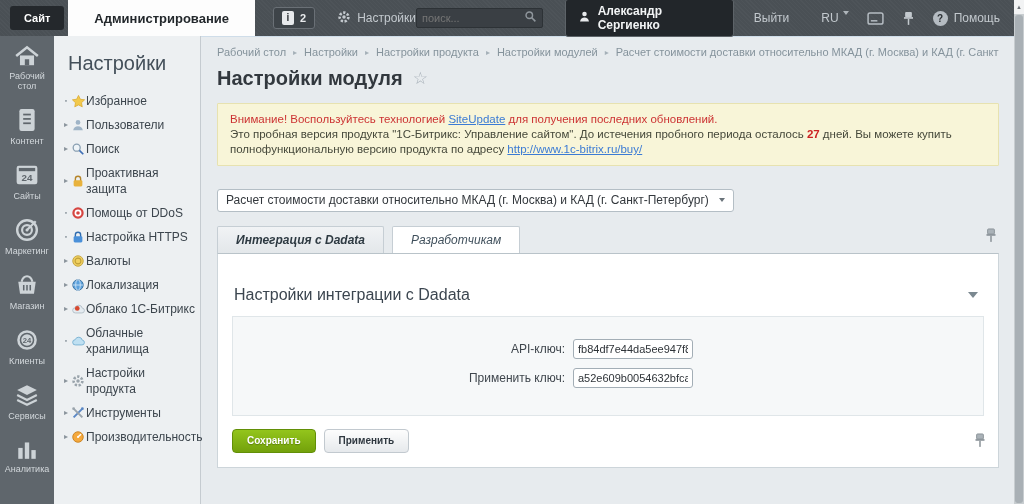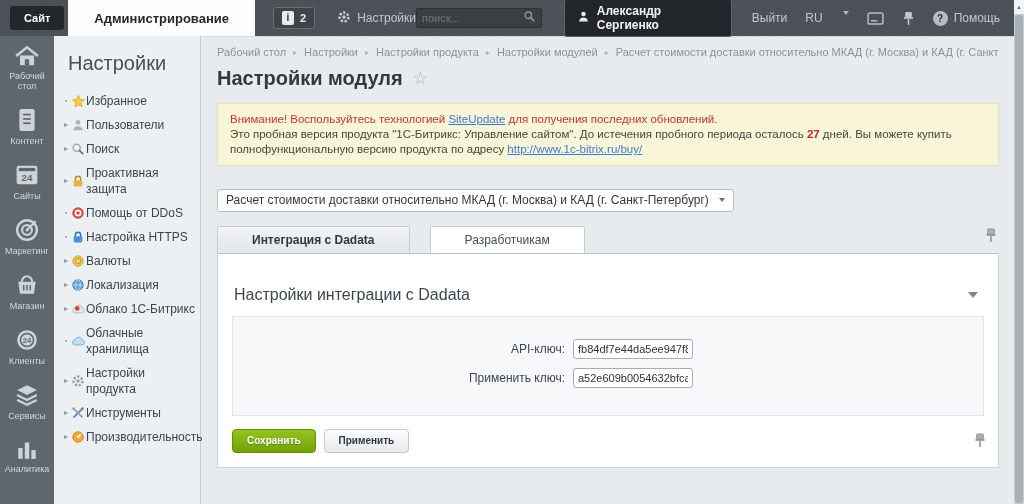--- a/index.html
+++ b/index.html
@@ -21,21 +21,21 @@
     font-size:10px; font-weight:bold; text-align:center; line-height:14px; }
   .counter-num { color:#e8eaec; font-size:11px; font-weight:bold; }
   .top-settings { margin-left:22px; display:flex; align-items:center; gap:6px; color:#c3c9ce; font-size:12px; cursor:pointer; }
   .spacer { flex:1; }
   .search-box { width:132px; height:20px; background:#3a3f44; border:1px solid #2d3236; border-radius:2px;
     display:flex; align-items:center; padding:0 5px; margin-right:22px; }
   .search-box input { flex:1; background:transparent; border:none; outline:none; color:#9aa1a7; font-size:11px; width:100px; }
   .user-btn { display:flex; align-items:center; gap:7px; background:#22262a; border:1px solid #5d6368;
     border-radius:3px; padding:4px 12px; color:#f2f4f5; font-size:12px; font-weight:bold; cursor:pointer; }
   .top-link { color:#c3c9ce; font-size:12px; margin-left:20px; cursor:pointer; }
-  .lang { display:flex; align-items:flex-start; gap:20px; color:#c3c9ce; font-size:12px; margin-left:18px; cursor:pointer; }
+  .lang { display:flex; align-items:flex-start; gap:4px; color:#c3c9ce; font-size:12px; margin-left:32px; cursor:pointer; }
   .caret-down { width:0; height:0; border-left:3px solid transparent; border-right:3px solid transparent; border-top:4px solid #aeb5ba; }
   .top-icon { margin-left:18px; cursor:pointer; display:flex; align-items:center; }
   .help { display:flex; align-items:center; gap:6px; margin:0 14px 0 18px; color:#c3c9ce; font-size:12px; cursor:pointer; }
   .q-circle { width:15px; height:15px; border-radius:50%; background:#b5bcc2; color:#2c3135; font-size:10px;
     font-weight:bold; text-align:center; line-height:15px; }
 
   
   .rail { position:absolute; top:36px; left:0; width:54px; bottom:0; background:#5f666c; z-index:4; }
   .rail-item { display:flex; flex-direction:column; align-items:center; padding:9px 0 8px; cursor:pointer; }
   .rail-item svg { display:block; }
@@ -66,22 +66,22 @@
   .notice .dark { color:#45483a; }
   .notice a, .notice .link { color:#3b7bd4; text-decoration:underline; cursor:pointer; }
   .notice .days { color:#cc2222; font-weight:bold; }
 
   .select-row { margin-top:23px; }
   .module-select { display:inline-flex; align-items:center; gap:10px; background:#fff; border:1px solid #b4bec5;
     border-radius:3px; padding:3px 8px 4px 8px; font-size:12px; color:#33383d; cursor:pointer; max-width:520px; }
   .module-select .caret-down { border-top-color:#6a737a; }
 
   .tab-row { margin-top:14px; display:flex; position:relative; height:27px; }
-  .tab { font-size:12px; padding:6px 34px 7px; border:1px solid #c6ced4; border-bottom:none; border-radius:2px 2px 0 0;
-    cursor:pointer; margin-right:20px; }
+  .tab { font-size:12px; padding:6px 18px 7px; border:1px solid #c6ced4; border-bottom:none; border-radius:2px 2px 0 0;
+    cursor:pointer; margin-right:8px;font-style:italic; }
   .tab.active { background:linear-gradient(#f1f3f5,#e3e7ea); color:#2e3a42; font-weight:bold; }
   .tab.inactive { background:#fff; color:#40505c; }
   .pin-top { position:absolute; right:2px; top:2px; cursor:pointer; }
 
   .panel { background:#fff; border:1px solid #cdd5da; border-top:1px solid #b9c3c9; padding:28px 14px 14px; position:relative; }
   .section-head { display:flex; align-items:center; justify-content:space-between; padding:4px 2px 12px; }
   .section-title { font-size:16px; color:#3c4650; }
   .collapse-caret { width:0; height:0; border-left:5px solid transparent; border-right:5px solid transparent;
     border-top:6px solid #7b8890; cursor:pointer; margin-right:4px; }
   .field-box { background:#f6f8f9; border:1px solid #e0e6e9; padding:16px 10px 18px; }

